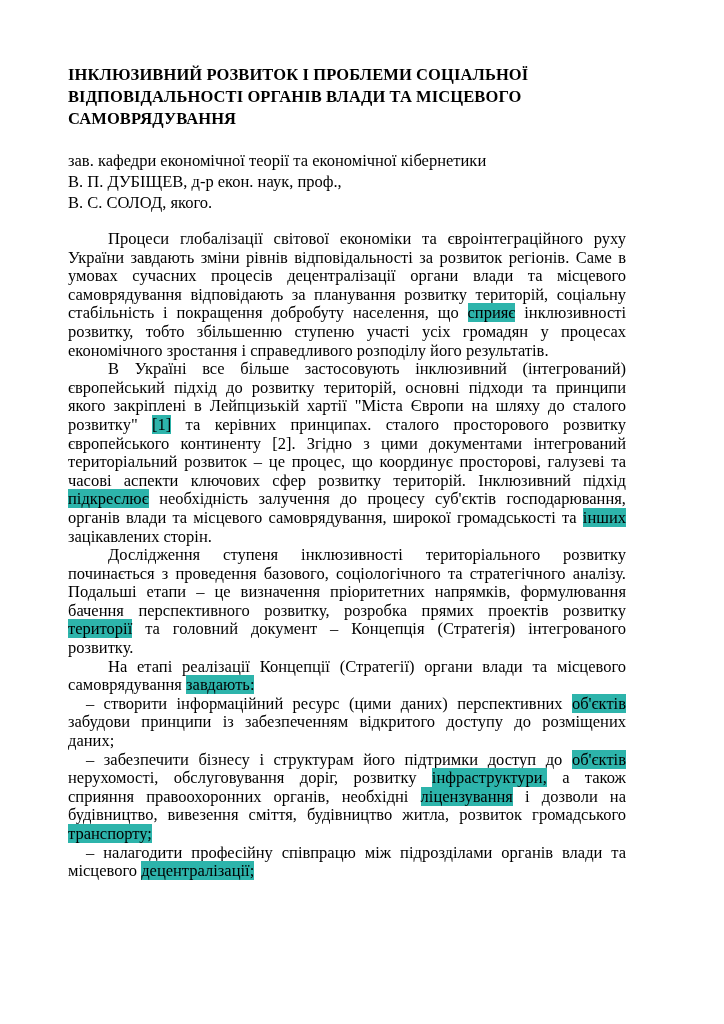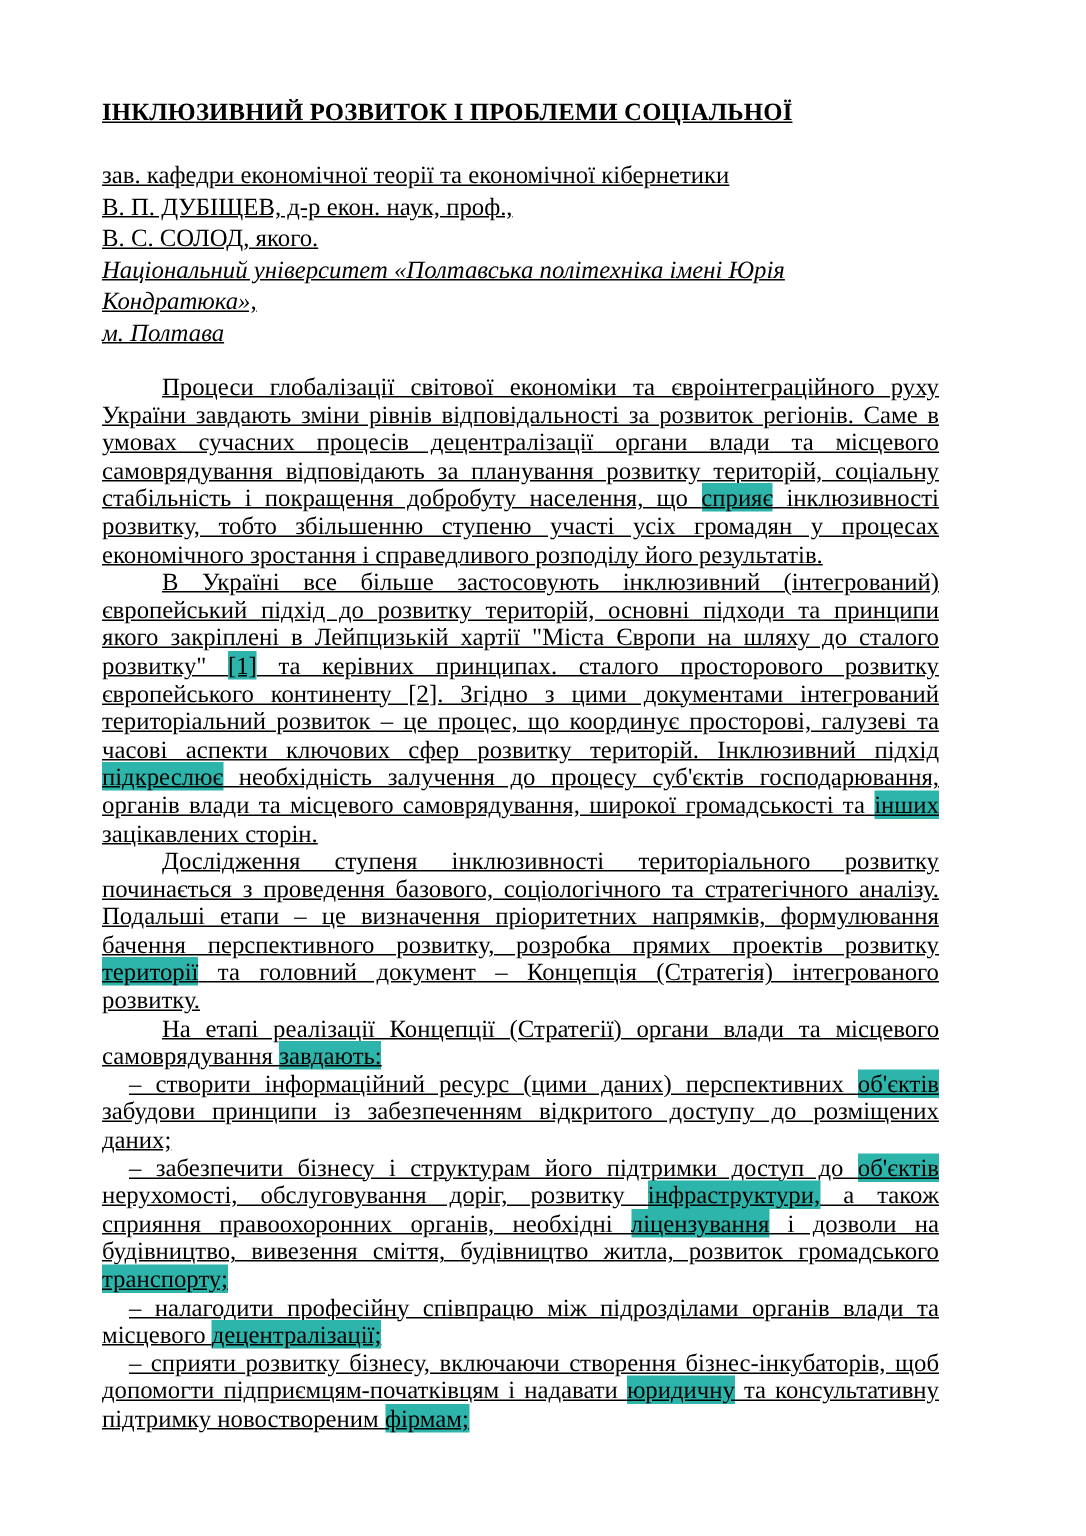--- a/index.html
+++ b/index.html
@@ -8,21 +8,20 @@
     width: 724px; height: 1024px;
     background: #ffffff;
     overflow: hidden;
   }
   .page {
     width: 724px; height: 1024px;
     background: #ffffff;
     color: #000000;
     padding: 64px 98px 40px 68px;
     font-family: "Liberation Serif", "DejaVu Serif", serif;
-    text-decoration: underline;
   }
   .title {
     margin: 0;
     font-size: 16.5px;
     line-height: 22px;
     font-weight: bold;
     letter-spacing: 0.1px;
   }
   .authors {
     margin-top: 20px;
@@ -45,36 +44,33 @@
   .hl {
     background-color: var(--hl-color, #20b2aa);
   }
 </style>
 </head>
 <body>
 
 <div class="page">
   <h1 class="title">
       <div class="title-line">ІНКЛЮЗИВНИЙ РОЗВИТОК І ПРОБЛЕМИ СОЦІАЛЬНОЇ</div>
+      <div class="title-line">ВІДПОВІДАЛЬНОСТІ ОРГАНІВ ВЛАДИ ТА МІСЦЕВОГО</div>
+      <div class="title-line">САМОВРЯДУВАННЯ</div>
     </h1>
 
   <div class="authors">
       <div class="author-line">зав. кафедри економічної теорії та економічної кібернетики</div>
       <div class="author-line">В. П. ДУБІЩЕВ, д-р екон. наук, проф.,</div>
       <div class="author-line">В. С. СОЛОД, якого.</div>
     </div>
 
-  <div class="affiliation">
-      <div class="affiliation-line">Національний університет «Полтавська політехніка імені Юрія Кондратюка»,</div>
-      <div class="affiliation-line">м. Полтава</div>
-    </div>
 
   <div class="body">
       <p class="body-para"><span>Процеси глобалізації світової економіки та євроінтеграційного руху України завдають зміни рівнів відповідальності за розвиток регіонів. Саме в умовах сучасних процесів децентралізації органи влади та місцевого самоврядування відповідають за планування розвитку територій, соціальну стабільність і покращення добробуту населення, що </span><span class="hl">сприяє</span><span> інклюзивності розвитку, тобто збільшенню ступеню участі усіх громадян у процесах економічного зростання і справедливого розподілу його результатів.</span></p>
       <p class="body-para"><span>В Україні все більше застосовують інклюзивний (інтегрований) європейський підхід до розвитку територій, основні підходи та принципи якого закріплені в Лейпцизькій хартії "Міста Європи на шляху до сталого розвитку" </span><span class="hl">[1]</span><span> та керівних принципах. сталого просторового розвитку європейського континенту [2]. Згідно з цими документами інтегрований територіальний розвиток – це процес, що координує просторові, галузеві та часові аспекти ключових сфер розвитку територій. Інклюзивний підхід </span><span class="hl">підкреслює</span><span> необхідність залучення до процесу суб'єктів господарювання, органів влади та місцевого самоврядування, широкої громадськості та </span><span class="hl">інших</span><span> зацікавлених сторін.</span></p>
       <p class="body-para"><span>Дослідження ступеня інклюзивності територіального розвитку починається з проведення базового, соціологічного та стратегічного аналізу. Подальші етапи – це визначення пріоритетних напрямків, формулювання бачення перспективного розвитку, розробка прямих проектів розвитку </span><span class="hl">території</span><span> та головний документ – Концепція (Стратегія) інтегрованого розвитку.</span></p>
       <p class="body-para"><span>На етапі реалізації Концепції (Стратегії) органи влади та місцевого самоврядування </span><span class="hl">завдають:</span></p>
       <p class="bullet"><span>– створити інформаційний ресурс (цими даних) перспективних </span><span class="hl">об'єктів</span><span> забудови принципи із забезпеченням відкритого доступу до розміщених даних;</span></p>
       <p class="bullet"><span>– забезпечити бізнесу і структурам його підтримки доступ до </span><span class="hl">об'єктів</span><span> нерухомості, обслуговування доріг, розвитку </span><span class="hl">інфраструктури,</span><span> а також сприяння правоохоронних органів, необхідні </span><span class="hl">ліцензування</span><span> і дозволи на будівництво, вивезення сміття, будівництво житла, розвиток громадського </span><span class="hl">транспорту;</span></p>
       <p class="bullet"><span>– налагодити професійну співпрацю між підрозділами органів влади та місцевого </span><span class="hl">децентралізації;</span></p>
-      <p class="bullet"><span>– сприяти розвитку бізнесу, включаючи створення бізнес-інкубаторів, щоб допомогти підприємцям-початківцям і надавати </span><span class="hl">юридичну</span><span> та консультативну підтримку новоствореним </span><span class="hl">фірмам;</span></p>
     </div>
 </div>
 
 </body></html>

